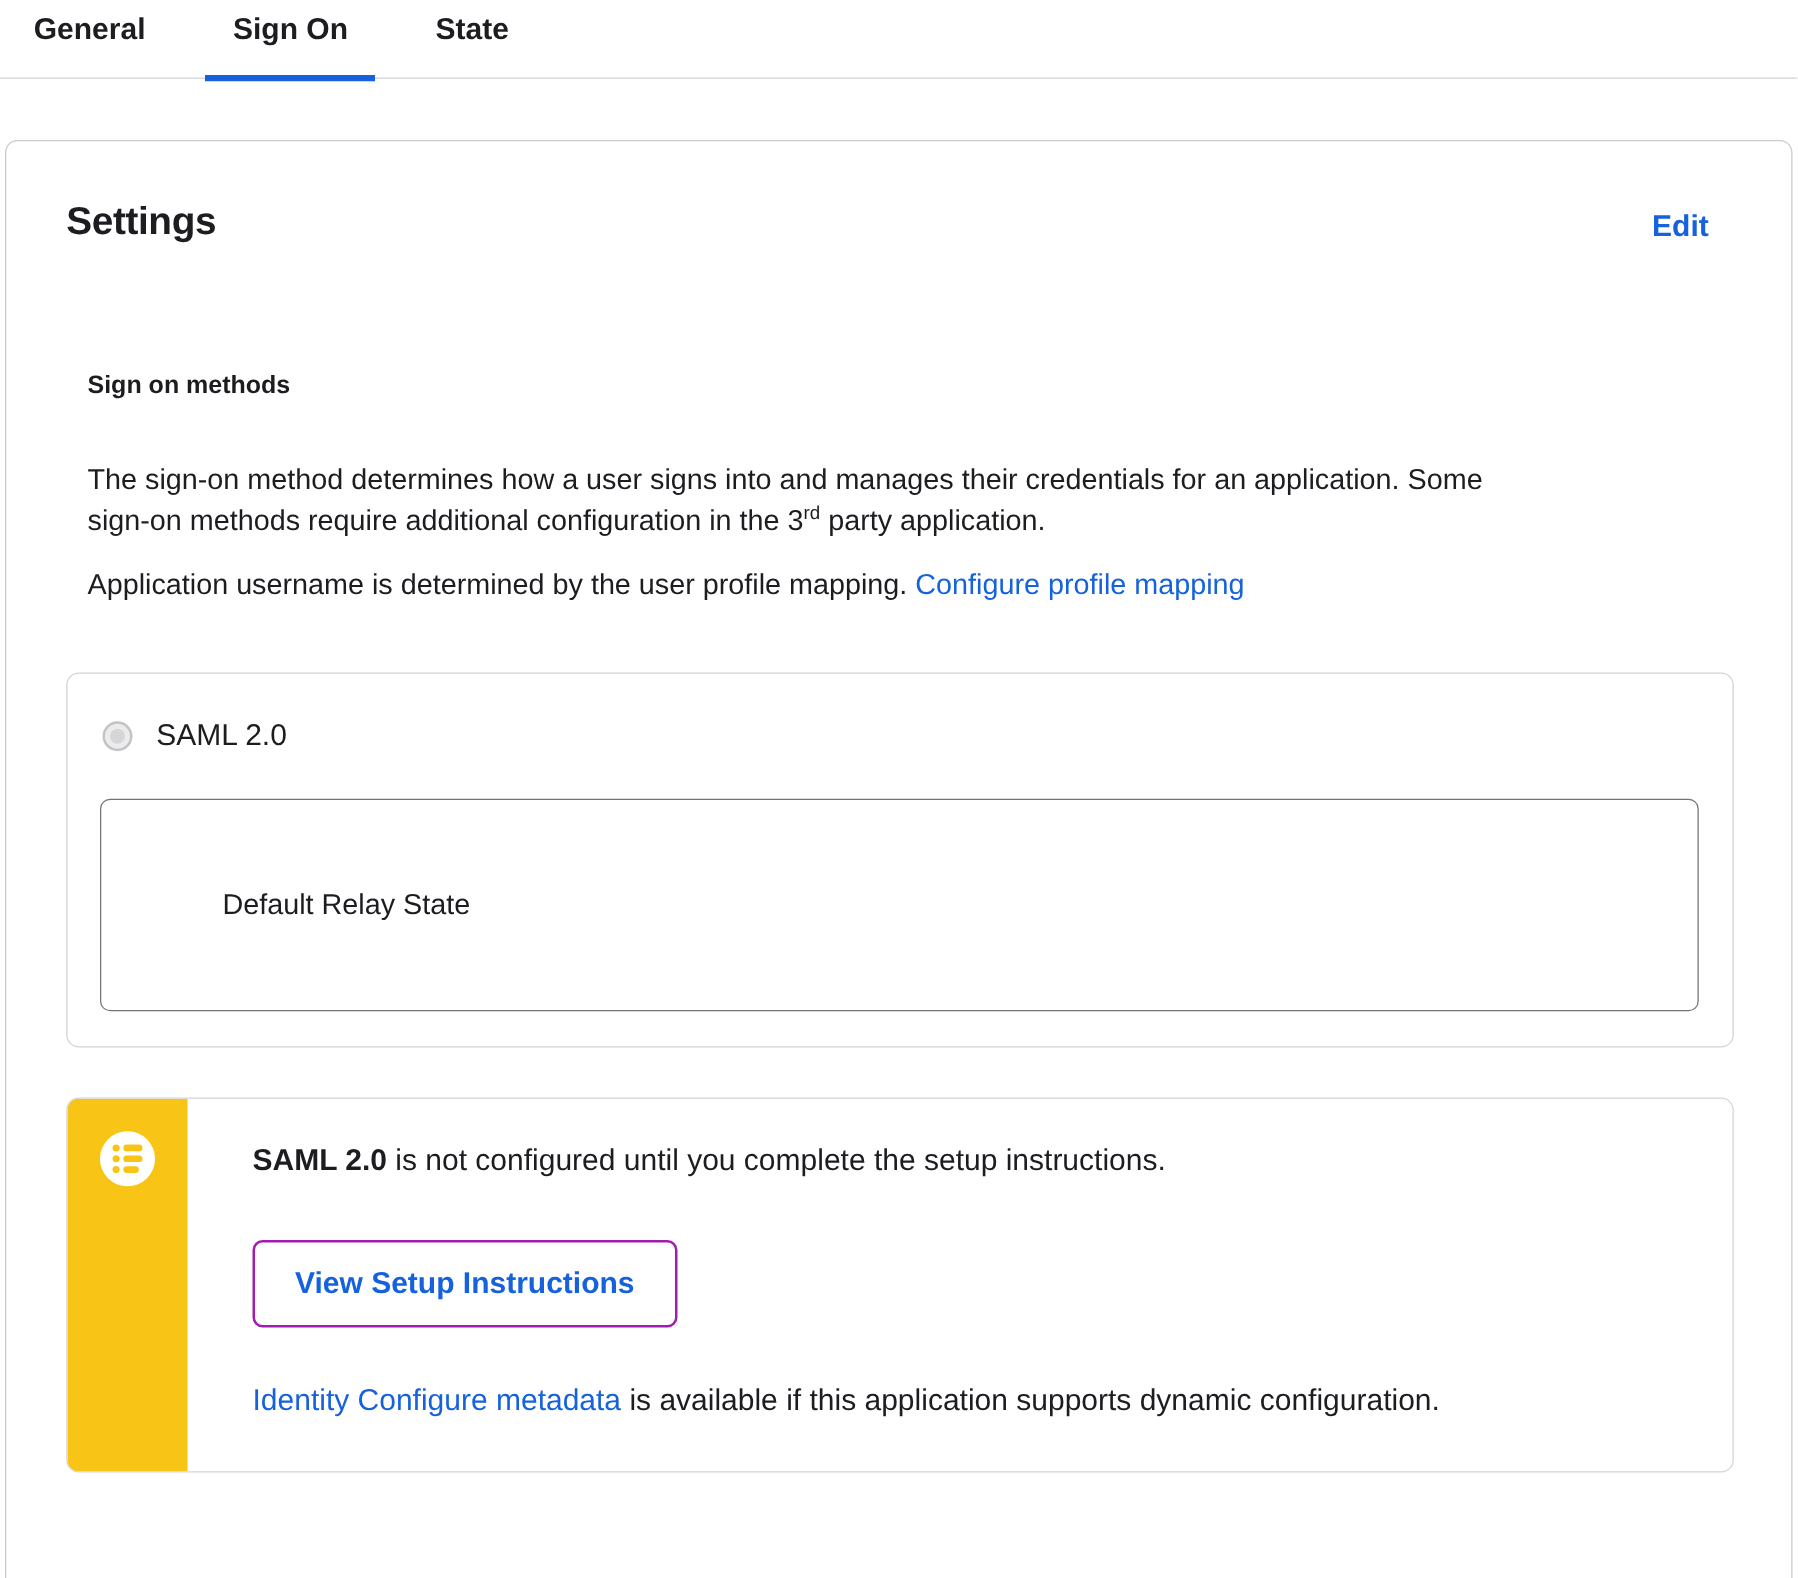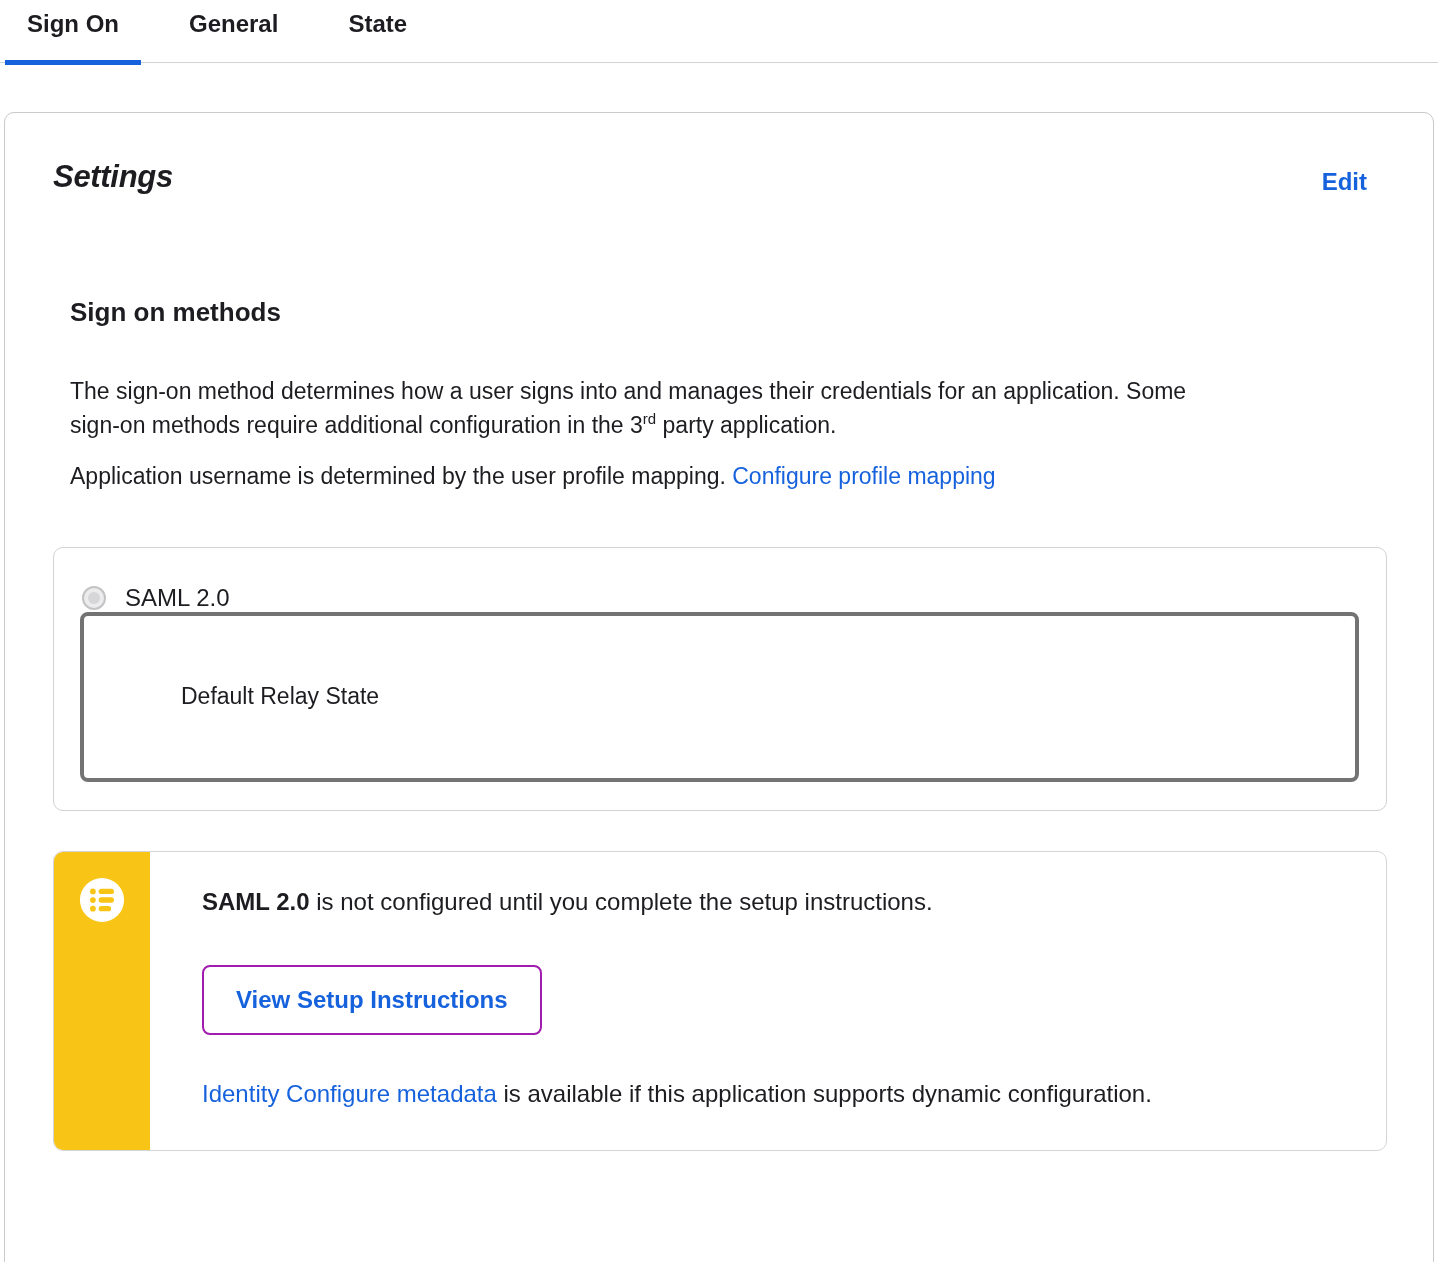--- a/index.html
+++ b/index.html
@@ -44,37 +44,36 @@
   .card-header {
     display: flex;
     justify-content: space-between;
     align-items: flex-start;
     padding: 46px 66px 0 48px;
   }
   .card-title {
     font-size: 31px;
     font-weight: 700;
     letter-spacing: -0.3px;
-    font-style: italic;
   }
   .link {
     color: #1662dd;
     text-decoration: none;
     cursor: pointer;
   }
   .edit-link {
     font-size: 24px;
     font-weight: 700;
     margin-top: 9px;
   }
 
   .section { padding: 0 42px 0 65px; }
   .section-title {
     margin-top: 101px;
-    font-size: 26px;
+    font-size: 20px;
     font-weight: 700;
   }
   .body-text {
     font-size: 23px;
     line-height: 28px;
     color: #1d1d21;
   }
   .desc { margin-top: 49px; max-width: 1125px; }
   .desc sup { font-size: 15px; }
   .username-line { margin-top: 23px; }
@@ -104,22 +103,23 @@
   .radio::after {
     content: "";
     position: absolute;
     left: 4px; top: 4px;
     width: 12px; height: 12px;
     border-radius: 50%;
     background: #d6d6d8;
   }
   .radio-label { font-size: 24px; }
   .field-box {
+    margin-top: 36px;
     height: 170px;
-    border: 4px solid #737373;
+    border: 1px solid #737373;
     border-radius: 8px;
     display: flex;
     align-items: center;
     padding-left: 97px;
   }
   .field-label { font-size: 23px; }
 
   
   .callout {
     margin: 40px 46px 0 48px;
@@ -156,22 +156,22 @@
     font-weight: 700;
     padding: 19px 32px;
     cursor: pointer;
   }
   .metadata-line { margin-top: 43px; font-size: 24px; line-height: 32px; }
 </style>
 </head>
 <body>
 
 <div class="tabbar">
+  <div class="tab">General</div>
   <div class="tab active">Sign On</div>
-  <div class="tab">General</div>
   <div class="tab">State</div>
 </div>
 
 <div class="card">
 
   <div class="card-header">
     <div class="card-title">Settings</div>
     <a class="link edit-link">Edit</a>
   </div>
 

